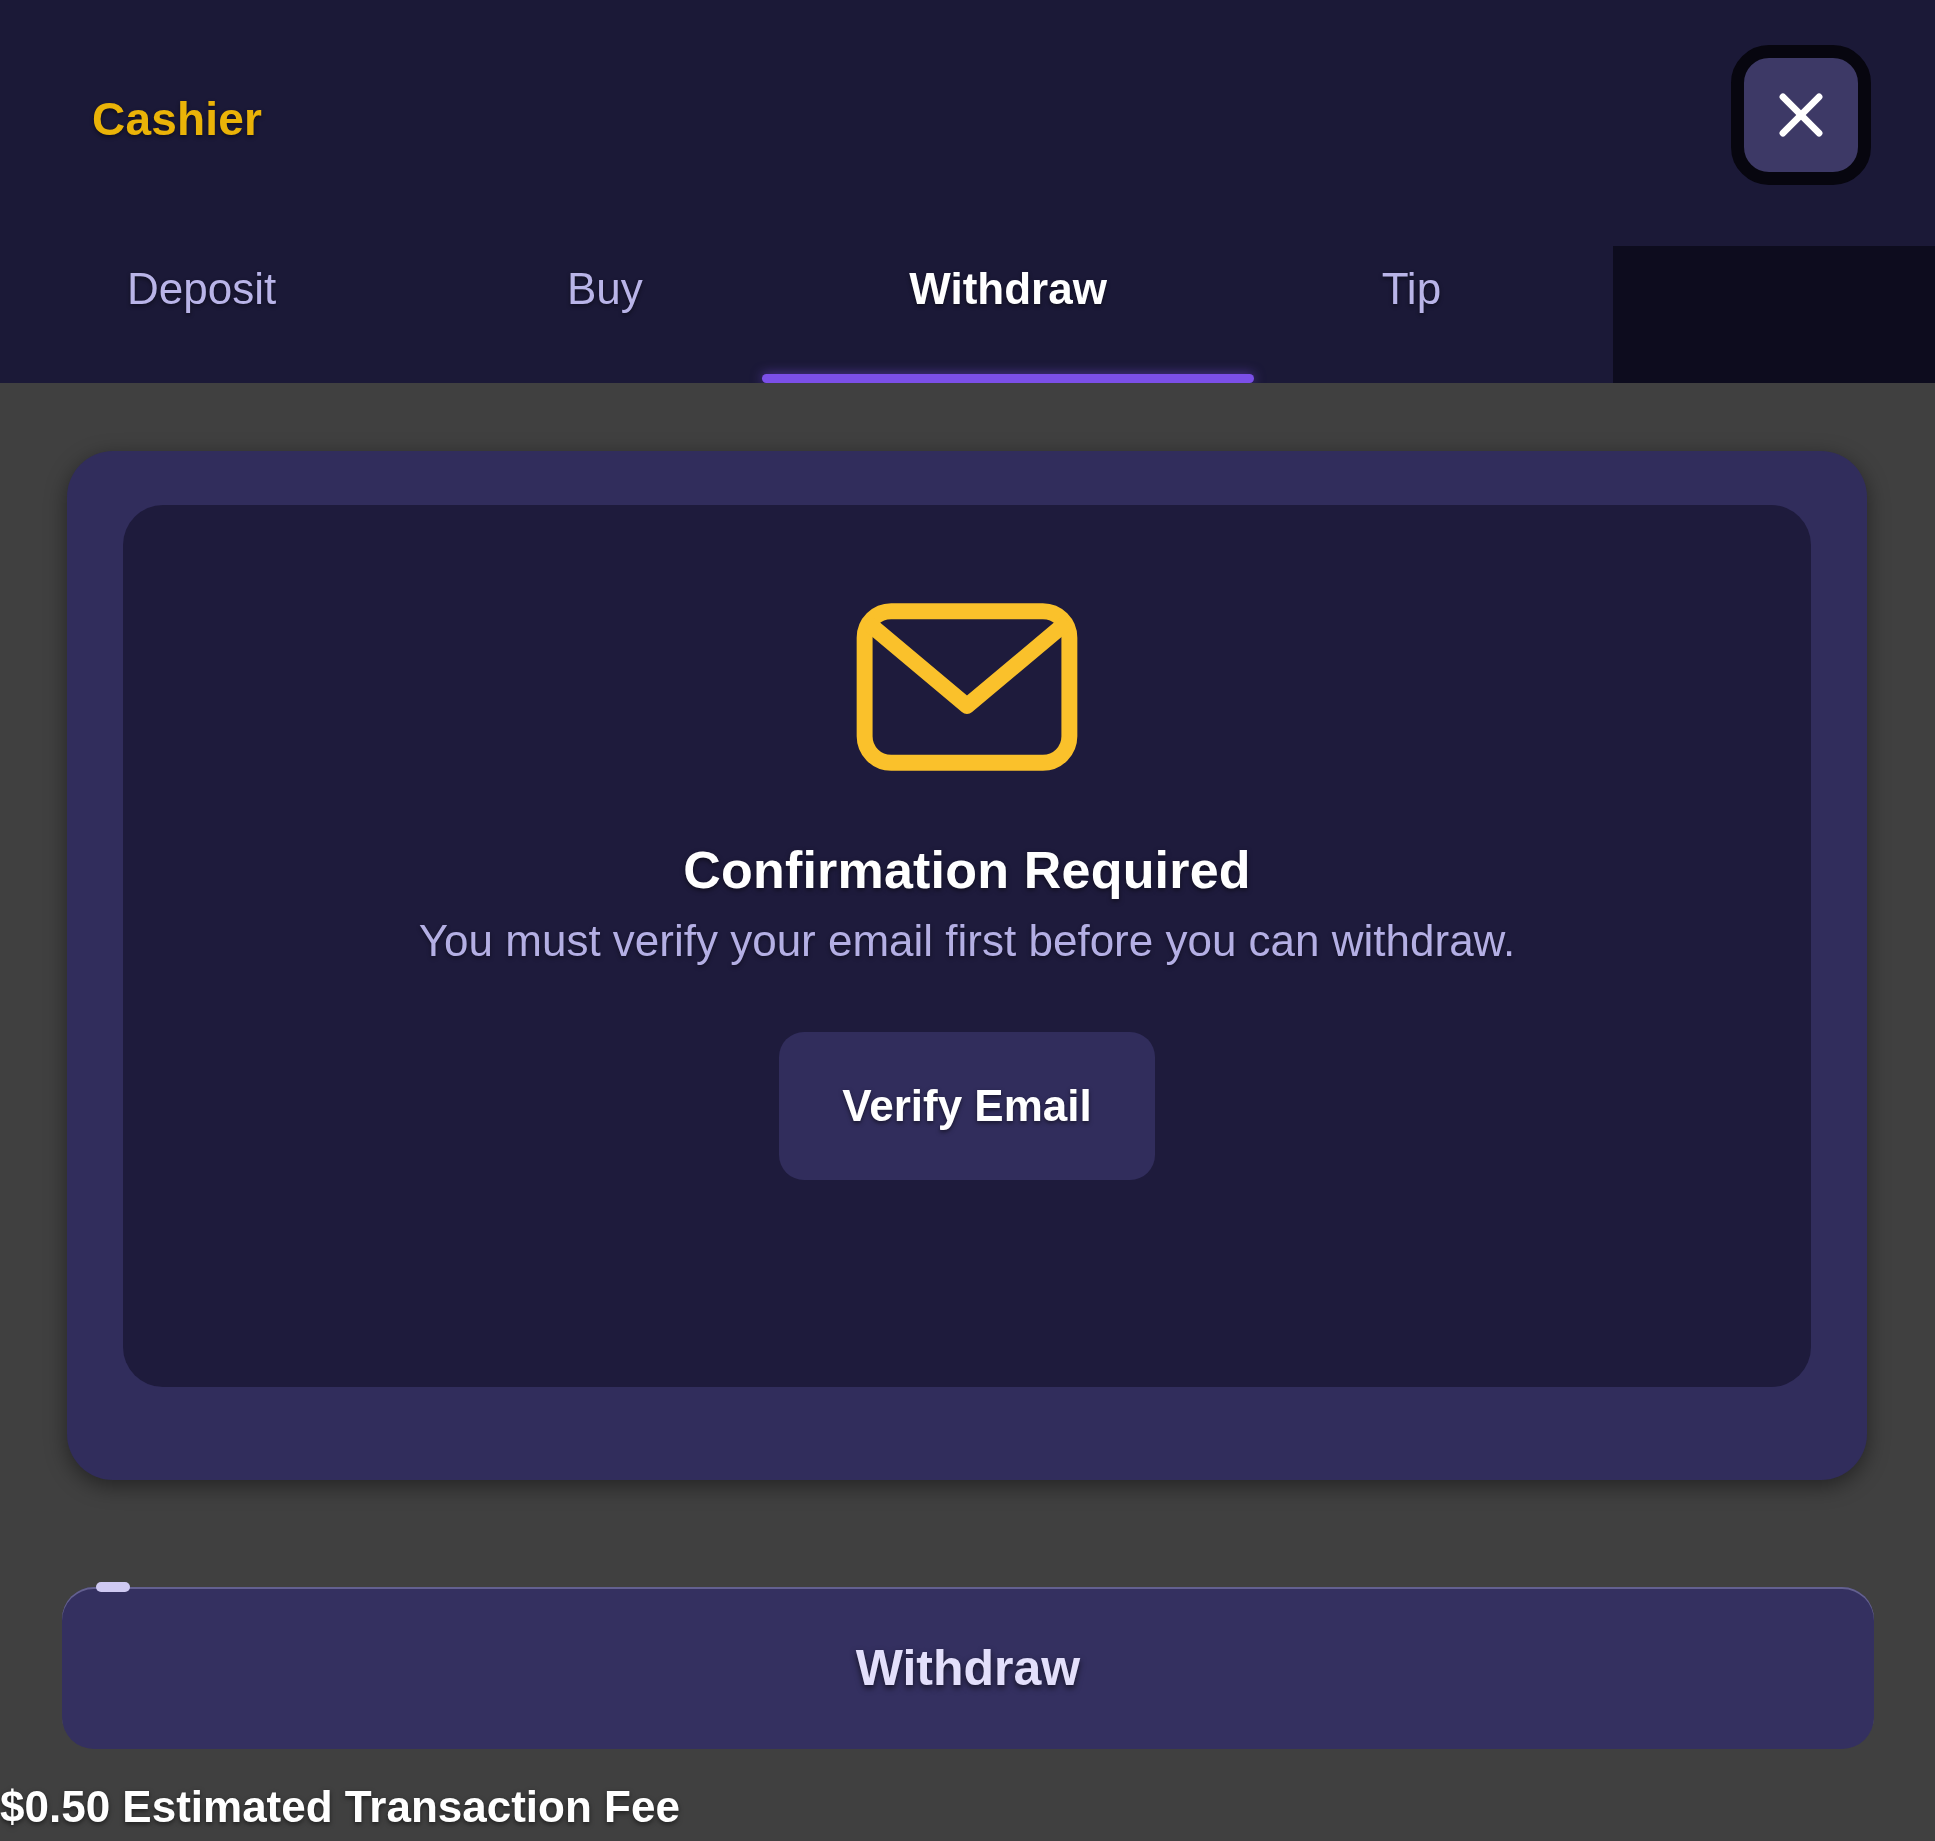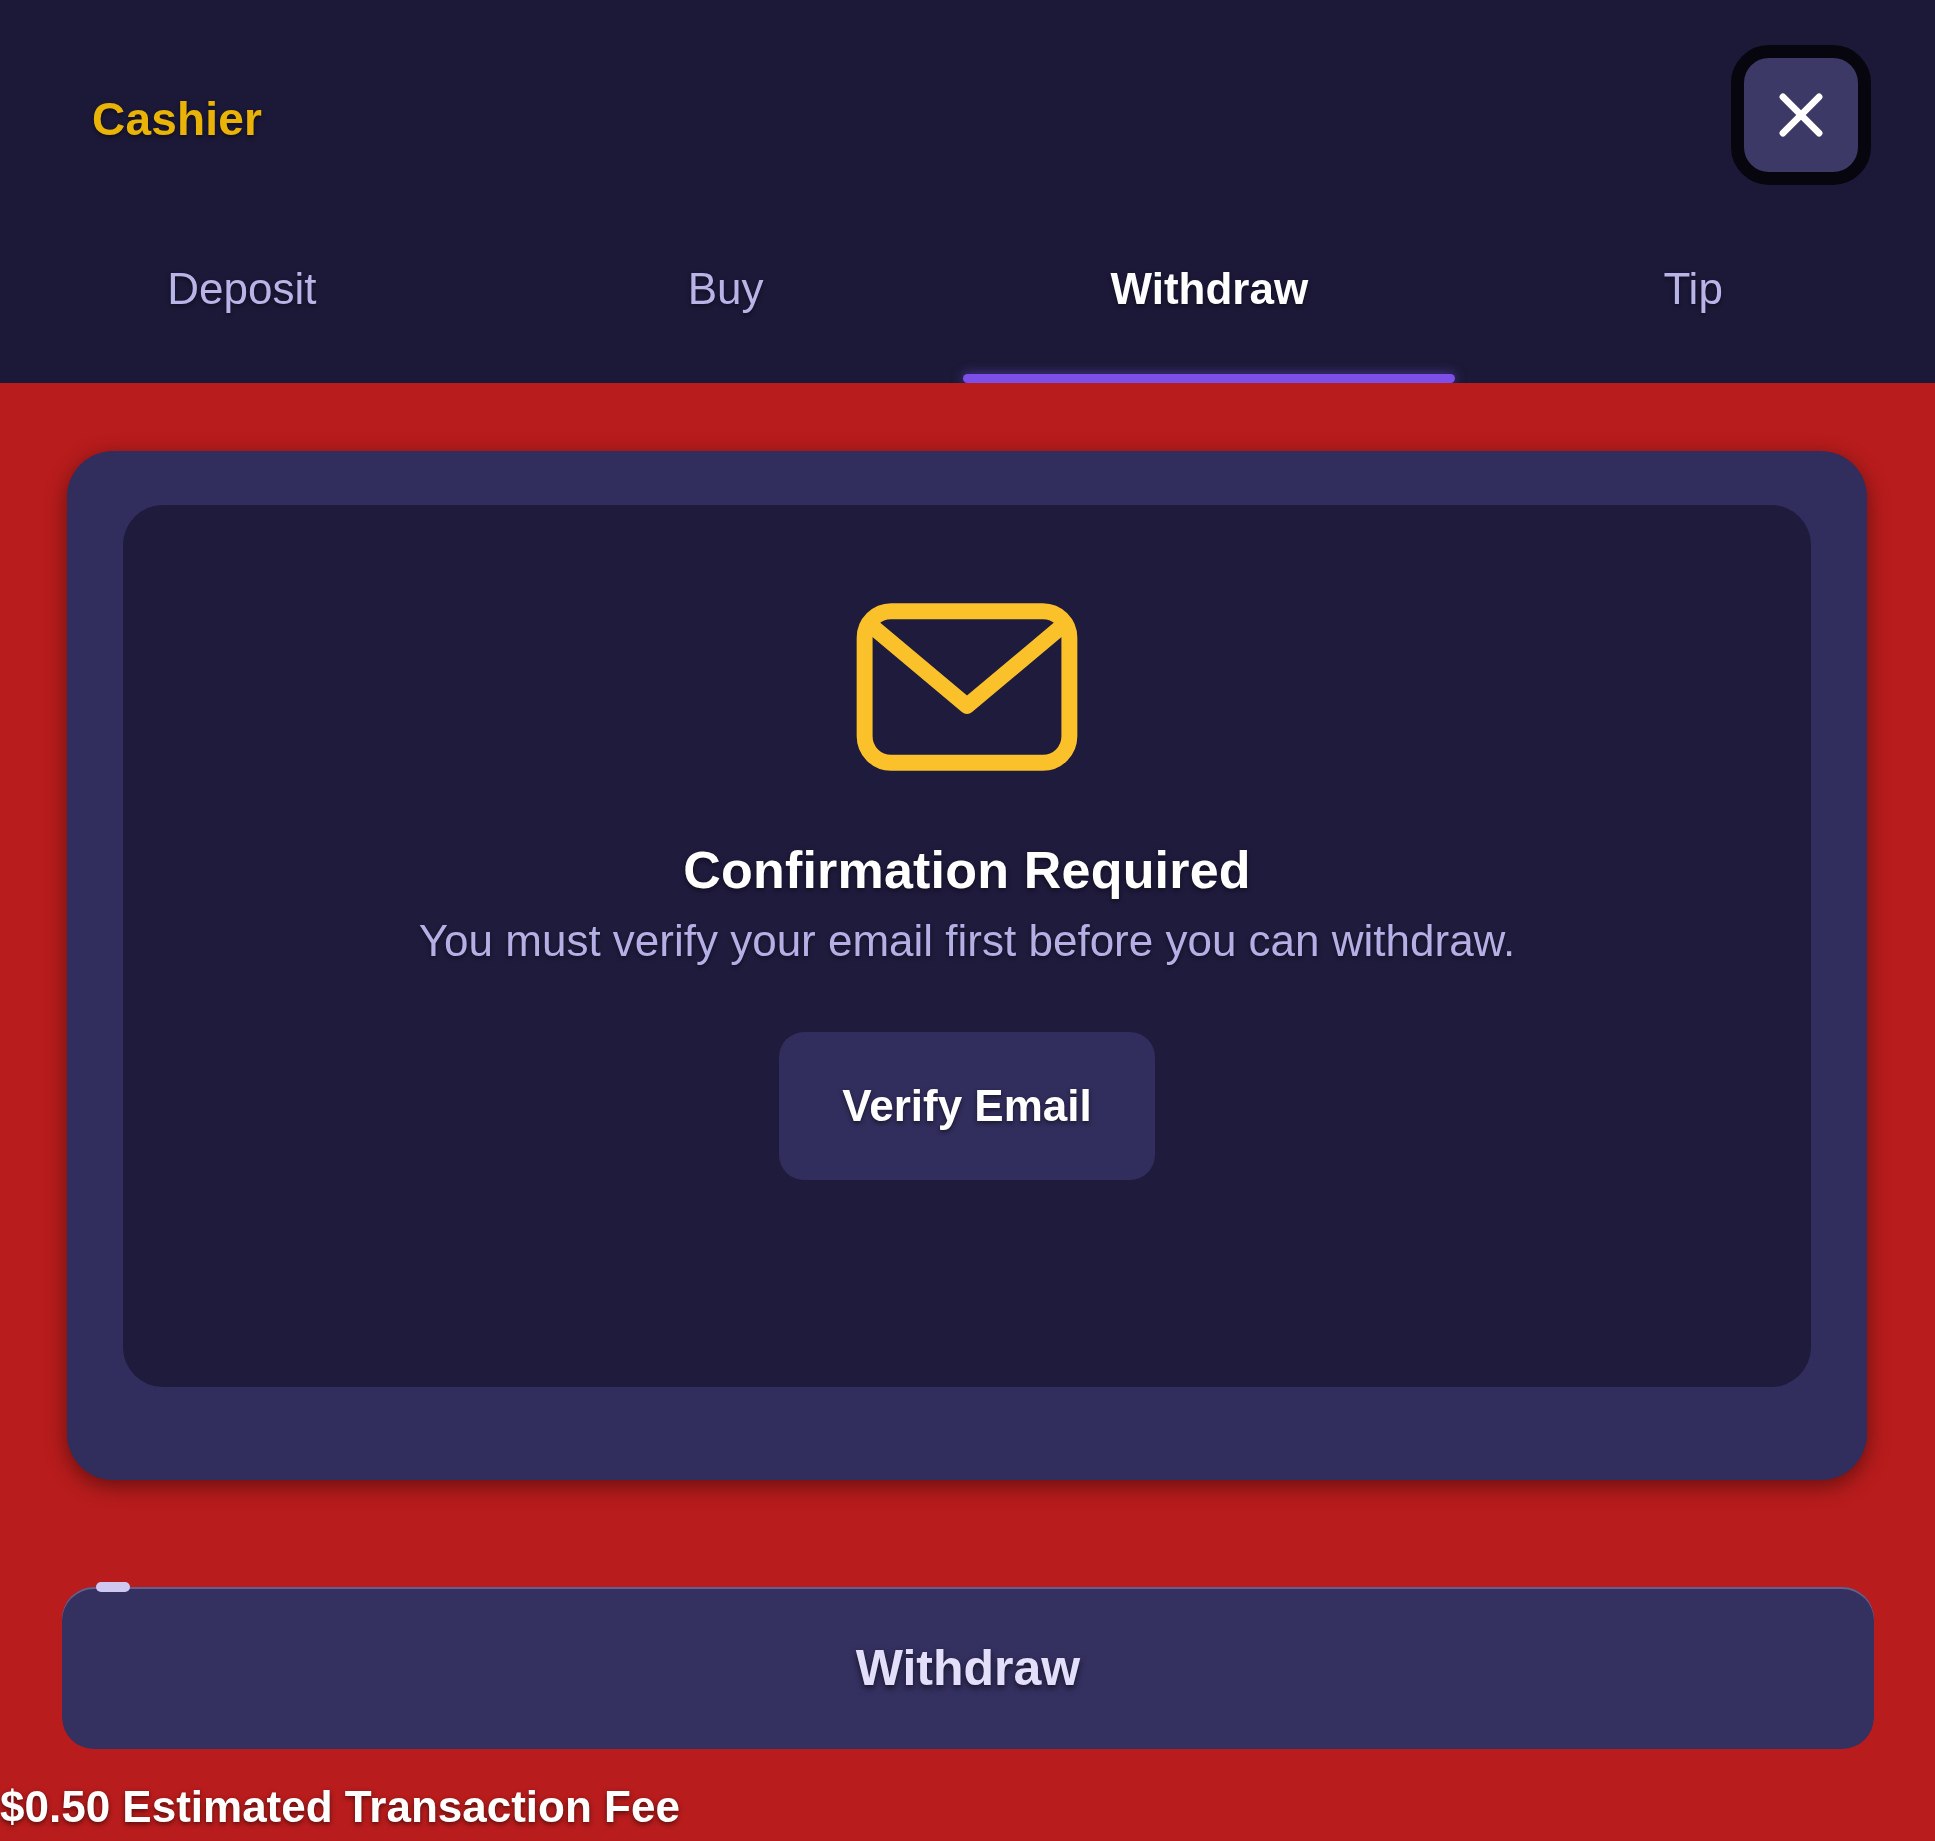--- a/index.html
+++ b/index.html
@@ -52,21 +52,21 @@
     align-items: center;
     justify-content: center;
     cursor: pointer;
   }
   .close-icon { display:block; }
 
   
   .tabbar {
     position: absolute;
     top: 246px; left: 0;
-    width: 1935px;
+    width: 1613px;
     height: 137px;
     background: #1b1937;
     display: flex;
     align-items: flex-start;
   }
   .tab {
     flex: 1 1 0;
     height: 137px;
     position: relative;
     display: flex;
@@ -100,21 +100,21 @@
     background: #7b4fe8;
     box-shadow: 0 0 12px rgba(123,79,232,.6);
   }
 
   
   .modal-body {
     position: absolute;
     top: 383px; left: 0;
     width: 1935px;
     height: 1458px;
-    background: #b91c1c;
+    background: #404040;
   }
 
   
   .outer-card {
     position: absolute;
     left: 67px;
     top: 68px;
     width: 1800px;
     height: 1029px;
     background: #312d5c;

